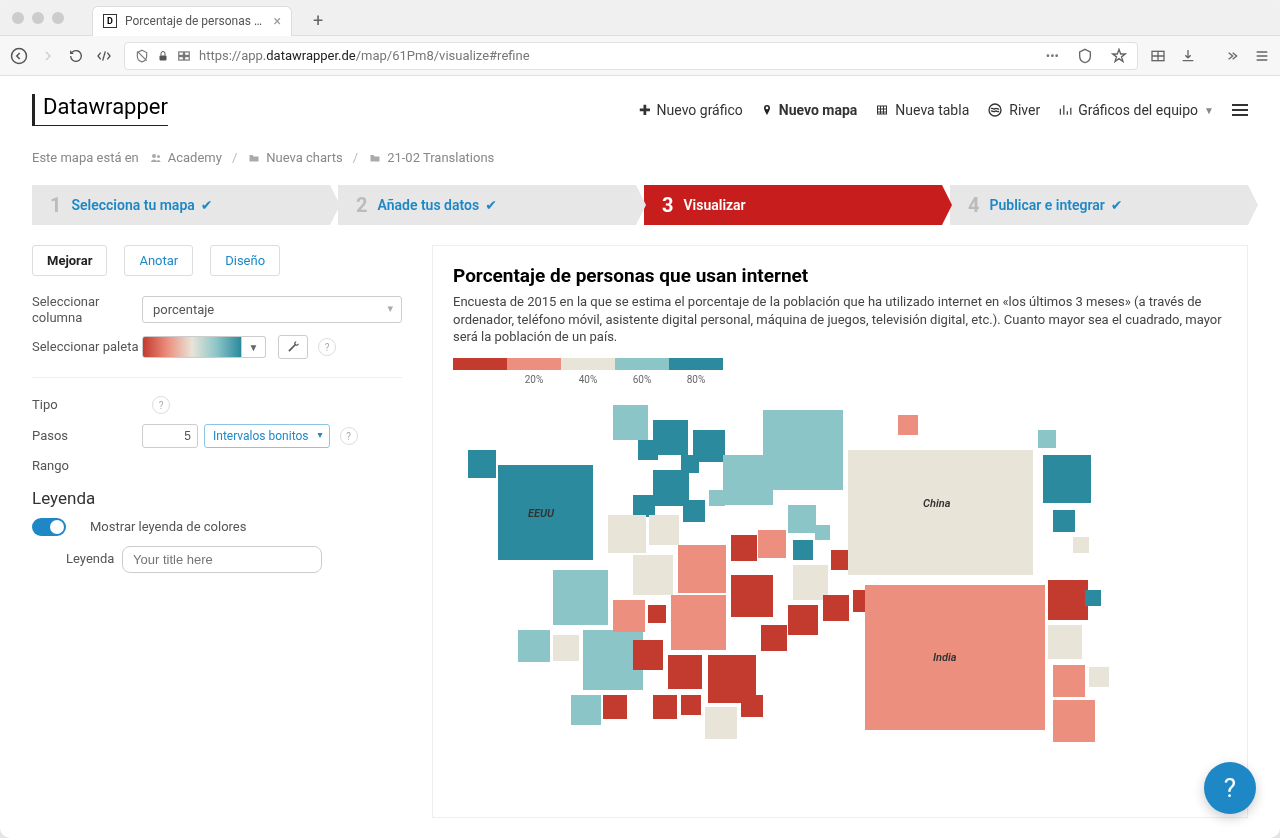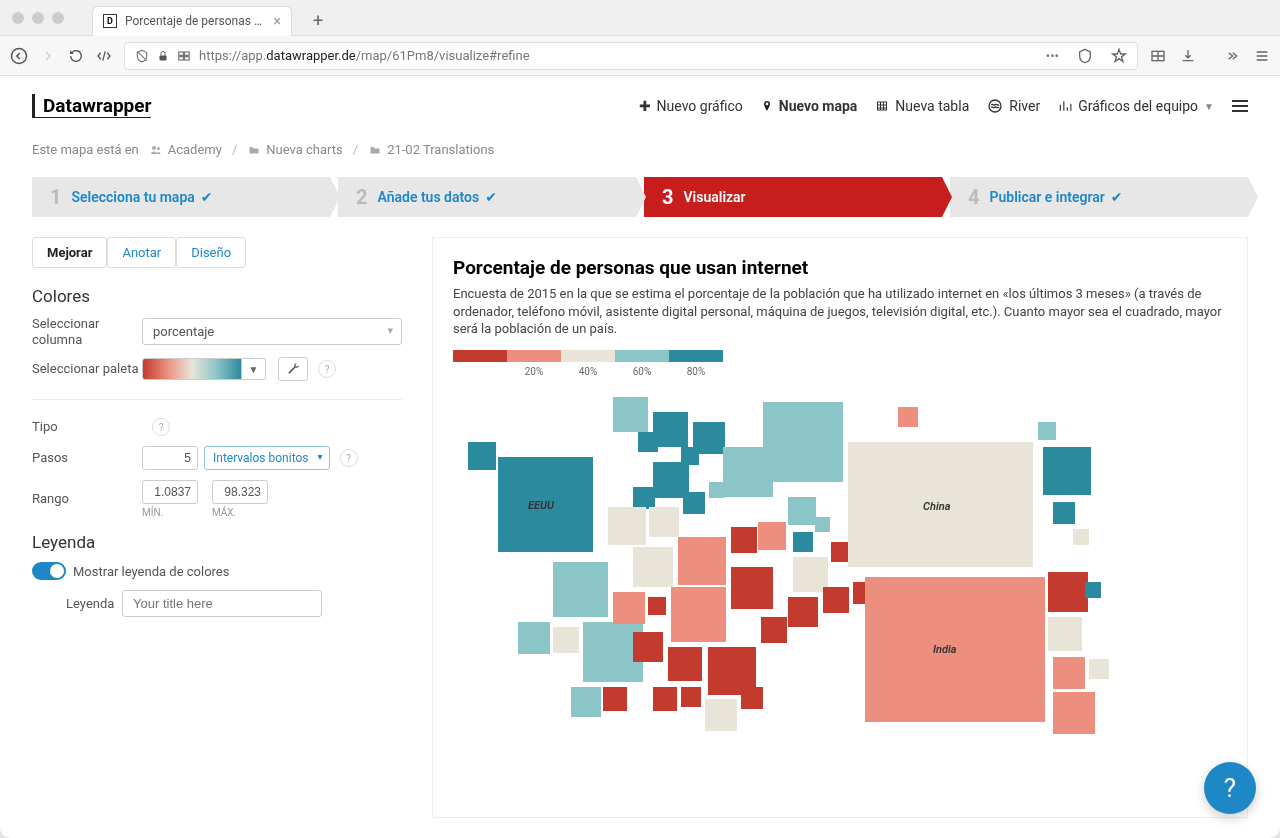--- a/index.html
+++ b/index.html
@@ -21,21 +21,21 @@
 .navbtn.disabled { color: #ccc; }
 .urlfield { flex: 1; display: flex; align-items: center; gap: 8px; background: #fff; border: 1px solid #e0e0e0; border-radius: 4px; padding: 4px 10px; height: 28px; font-size: 13px; }
 .urlfield .lock { display: inline-flex; }
 .urlfield .url { color: #777; }
 .urlfield .url .domain { color: #222; }
 .url-right { display: flex; align-items: center; gap: 14px; color: #666; }
 .url-right span { display:inline-flex; cursor:pointer; }
 
 
 .app-header { display: flex; align-items: center; padding: 18px 32px 10px; gap: 18px; }
-.brand { font-size: 19px; font-weight: 700; border-left: 3px solid #222; padding-left: 8px; border-bottom: 1.5px solid #222; }
+.brand { font-size: 22px; font-weight: 400; border-left: 3px solid #222; padding-left: 8px; padding-bottom: 6px; border-bottom: 1.5px solid #222; }
 .spacer { flex: 1; }
 .nav-link { display: inline-flex; align-items: center; gap: 6px; font-size: 14px; color: #333; cursor: pointer; }
 .nav-link.bold { font-weight: 700; }
 .nav-link .caret { font-size: 10px; color: #888; }
 .burger { display: inline-flex; flex-direction: column; gap: 3px; cursor: pointer; }
 .burger span { width: 16px; height: 2px; background: #333; }
 
 
 .breadcrumb { display: flex; align-items: center; gap: 10px; padding: 14px 32px 10px; font-size: 13px; color: #888; }
 .breadcrumb .sep { color: #bbb; }
@@ -52,21 +52,21 @@
 .step .label { color: #1e88c7; font-weight: 600; }
 .step.active .label { color: #fff; }
 .step .chk { margin-left: 6px; color: #1e88c7; }
 
 
 .content { display: flex; padding: 20px 32px; gap: 30px; flex: 1; overflow: hidden; }
 .left { width: 370px; }
 .right { flex: 1; border: 1px solid #eee; padding: 18px 20px; overflow: hidden; }
 
 
-.tabs { display: flex; gap: 0; margin-bottom: 18px; }
+.tabs { display: flex; gap: 17px; margin-bottom: 18px; }
 .tabbtn { border: 1px solid #ddd; padding: 7px 14px; font-size: 13px; color: #1e88c7; background: #fff; cursor: pointer; border-radius: 3px; }
 .tabbtn.active { color: #222; font-weight: 700; background: #fff; }
 
 
 .section-title { font-size: 17px; font-weight: 400; color: #333; margin: 14px 0 10px; }
 .form-row { display: flex; align-items: center; margin: 10px 0; font-size: 13px; color: #555; }
 .form-row .lbl { width: 110px; line-height: 1.2; }
 .select { border: 1px solid #ccc; border-radius: 3px; padding: 5px 26px 5px 10px; font-size: 13px; background: #fff; flex: 1; position: relative; color: #555; }
 .select::after { content: "▾"; position: absolute; right: 8px; top: 5px; color: #aaa; font-size: 11px; }
 .palette { width: 100px; height: 22px; background: linear-gradient(90deg,#c33b2f,#ec8f7e,#e8e4d8,#8cc5c8,#2b8a9d); border: 1px solid #ccc; border-radius: 3px 0 0 3px; }
@@ -81,21 +81,21 @@
 .swatches span { width: 14px; height: 12px; }
 .gradient-sw { width: 60px; height: 12px; background: linear-gradient(90deg,#c33b2f,#e8e4d8,#2b8a9d); }
 .mini-input { width: 56px; border: 1px solid #ccc; border-radius: 3px; padding: 4px 6px; font-size: 12px; text-align: right; color: #555; }
 .mini-select { border: 1px solid #8cc5e4; border-radius: 3px; padding: 4px 20px 4px 8px; font-size: 12px; color: #1e88c7; position: relative; }
 .mini-select::after { content: "▾"; position: absolute; right: 6px; top: 4px; color: #1e88c7; font-size: 10px; }
 .sublbl { font-size: 10px; color: #999; margin-top: 3px; }
 .range-pair { display: flex; gap: 14px; }
 .range-col { display: flex; flex-direction: column; }
 .toggle { width: 34px; height: 18px; background: #1e88c7; border-radius: 10px; position: relative; cursor: pointer; }
 .toggle::after { content: ""; width: 14px; height: 14px; background: #fff; border-radius: 50%; position: absolute; top: 2px; right: 2px; }
-.placeholder-input { border: 1px solid #ccc; border-radius: 3px; padding: 5px 10px; font-size: 13px; color: #bbb; width: 200px; }
+.placeholder-input { border: 1px solid #ccc; border-radius: 8px; padding: 5px 10px; font-size: 13px; color: #bbb; width: 200px; }
 
 
 .prev-title { font-size: 19px; font-weight: 700; margin-bottom: 6px; }
 .prev-desc { font-size: 13px; color: #444; line-height: 1.35; margin-bottom: 12px; }
 .legend-bar { display: flex; margin-bottom: 4px; }
 .legend-bar span { width: 54px; height: 12px; }
 .legend-ticks { display: flex; font-size: 10px; color: #666; margin-bottom: 10px; }
 .legend-ticks span { width: 54px; text-align: center; }
 .map { position: relative; width: 100%; height: 420px; font-style: italic; }
 .sq { position: absolute; }
@@ -307,21 +307,20 @@
   </div>
 
   <div class="content">
     <div class="left">
       <div class="tabs">
         <div class="tabbtn active">Mejorar</div>
         <div class="tabbtn">Anotar</div>
         <div class="tabbtn">Diseño</div>
       </div>
 
-      <div class="section-title">Colores</div>
 
       <div class="form-row">
         <div class="lbl">Seleccionar columna</div>
         <div class="select"><span>porcentaje</span></div>
       </div>
 
       <div class="form-row">
         <div class="lbl">Seleccionar paleta</div>
         <div class="palette-wrap">
           <div class="palette"></div>
@@ -344,35 +343,25 @@
 
       <div class="form-row">
         <div class="lbl">Pasos</div>
         <input class="mini-input" value="5" style="">
         <div class="mini-select" style="margin-left:6px"><span>Intervalos bonitos</span></div>
         <div class="help">?</div>
       </div>
 
       <div class="form-row">
         <div class="lbl">Rango</div>
-        <div class="range-pair">
-          <div class="range-col">
-            <input class="mini-input" value="1.0837" style="">
-            <span class="sublbl">MÍN.</span>
-          </div>
-          <div class="range-col">
-            <input class="mini-input" value="98.323" style="">
-            <span class="sublbl">MÁX.</span>
-          </div>
-        </div>
       </div>
 
       <div class="section-title">Leyenda</div>
 
-      <div class="form-row" style="gap:7px">
+      <div class="form-row" style="gap:24px">
         <div class="toggle"></div>
         <span>Mostrar leyenda de colores</span>
       </div>
 
       <div class="form-row">
         <div class="lbl" style="width:90px;padding-left:34px">Leyenda</div>
         <input class="placeholder-input" placeholder="Your title here" style="">
       </div>
     </div>
 
@@ -439,21 +428,21 @@
         <div class="sq" style="left:335px;top:110px;width:28px;height:28px;background:#8cc5c8"></div>
         <div class="sq" style="left:340px;top:145px;width:20px;height:20px;background:#2b8a9d"></div>
         <div class="sq" style="left:362px;top:130px;width:15px;height:15px;background:#8cc5c8"></div>
         <div class="sq" style="left:340px;top:170px;width:35px;height:35px;background:#e8e4d8"></div>
         <div class="sq" style="left:378px;top:155px;width:20px;height:20px;background:#c33b2f"></div>
         <div class="sq" style="left:335px;top:210px;width:30px;height:30px;background:#c33b2f"></div>
         <div class="sq" style="left:370px;top:200px;width:26px;height:26px;background:#c33b2f"></div>
         <div class="sq" style="left:400px;top:195px;width:22px;height:22px;background:#c33b2f"></div>
 
         <div class="sq" style="left:395px;top:55px;width:185px;height:125px;background:#e8e4d8"></div>
-        <div class="maplabel" style="left:470px;top:113px">China</div>
+        <div class="maplabel" style="left:470px;top:102px">China</div>
         <div class="sq" style="left:445px;top:20px;width:20px;height:20px;background:#ec8f7e"></div>
         <div class="sq" style="left:585px;top:35px;width:18px;height:18px;background:#8cc5c8"></div>
         <div class="sq" style="left:590px;top:60px;width:48px;height:48px;background:#2b8a9d"></div>
         <div class="sq" style="left:600px;top:115px;width:22px;height:22px;background:#2b8a9d"></div>
         <div class="sq" style="left:620px;top:142px;width:16px;height:16px;background:#e8e4d8"></div>
 
         <div class="sq" style="left:412px;top:190px;width:180px;height:145px;background:#ec8f7e"></div>
         <div class="maplabel" style="left:480px;top:256px">India</div>
         <div class="sq" style="left:595px;top:185px;width:40px;height:40px;background:#c33b2f"></div>
         <div class="sq" style="left:595px;top:230px;width:34px;height:34px;background:#e8e4d8"></div>

